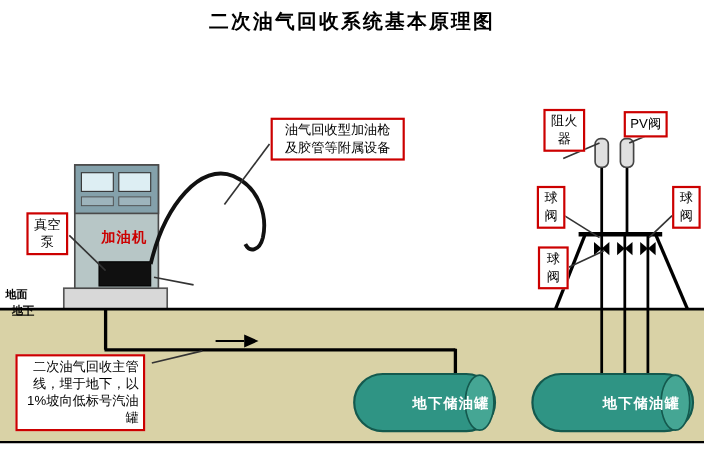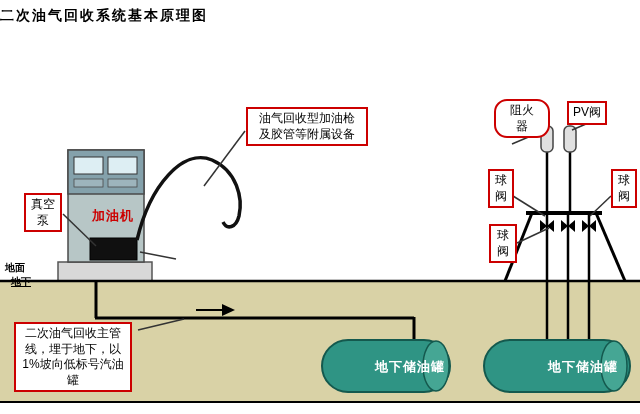--- a/index.html
+++ b/index.html
@@ -8,40 +8,40 @@
     position: relative;
     width: 640px;
     height: 414px;
     background: #ffffff;
     overflow: hidden;
   }
   .title {
     position: absolute;
     top: 7px; left: 0;
     width: 100%;
-    text-align: left;
-    font-size: 14px;
+    text-align: center;
+    font-size: 18px;
     font-weight: bold;
     letter-spacing: 2px;
     color: #000000;
   }
   svg.layer { position: absolute; left: 0; top: 0; }
   .callout {
     position: absolute;
     background: #ffffff;
     border: 2px solid #cc0000;
     color: #000000;
     font-size: 12px;
     line-height: 1.3;
     padding: 2px 4px;
     text-align: center;
     white-space: pre-line;
     z-index: 5;
   }
-  .callout.align-left { text-align: center; }
+  .callout.align-left { text-align: right; }
   .plain-label {
     position: absolute;
     font-size: 10px;
     font-weight: bold;
     color: #000000;
     z-index: 5;
   }
   .dispenser-label {
     position: absolute;
     color: #cc0000;
@@ -146,21 +146,21 @@
 
   <div class="callout" style="left:246px; top:107px; width:122px;">油气回收型加油枪
 及胶管等附属设备</div>
 
   <div class="callout" style="left:24px; top:193px; width:38px;">真空
 泵</div>
 
 
   <div class="callout align-left" style="left:14px; top:322px; width:118px;">二次油气回收主管线，埋于地下，以1%坡向低标号汽油罐</div>
 
-  <div class="callout" style="left:494px; top:99px; width:56px;border-radius:13px;">阻火
+  <div class="callout" style="left:494px; top:99px; width:38px;">阻火
 器</div>
 
   <div class="callout" style="left:567px; top:101px;">PV阀</div>
 
   <div class="callout" style="left:488px; top:169px; width:26px;">球
 阀</div>
 
   <div class="callout" style="left:611px; top:169px; width:26px;">球
 阀</div>
 

